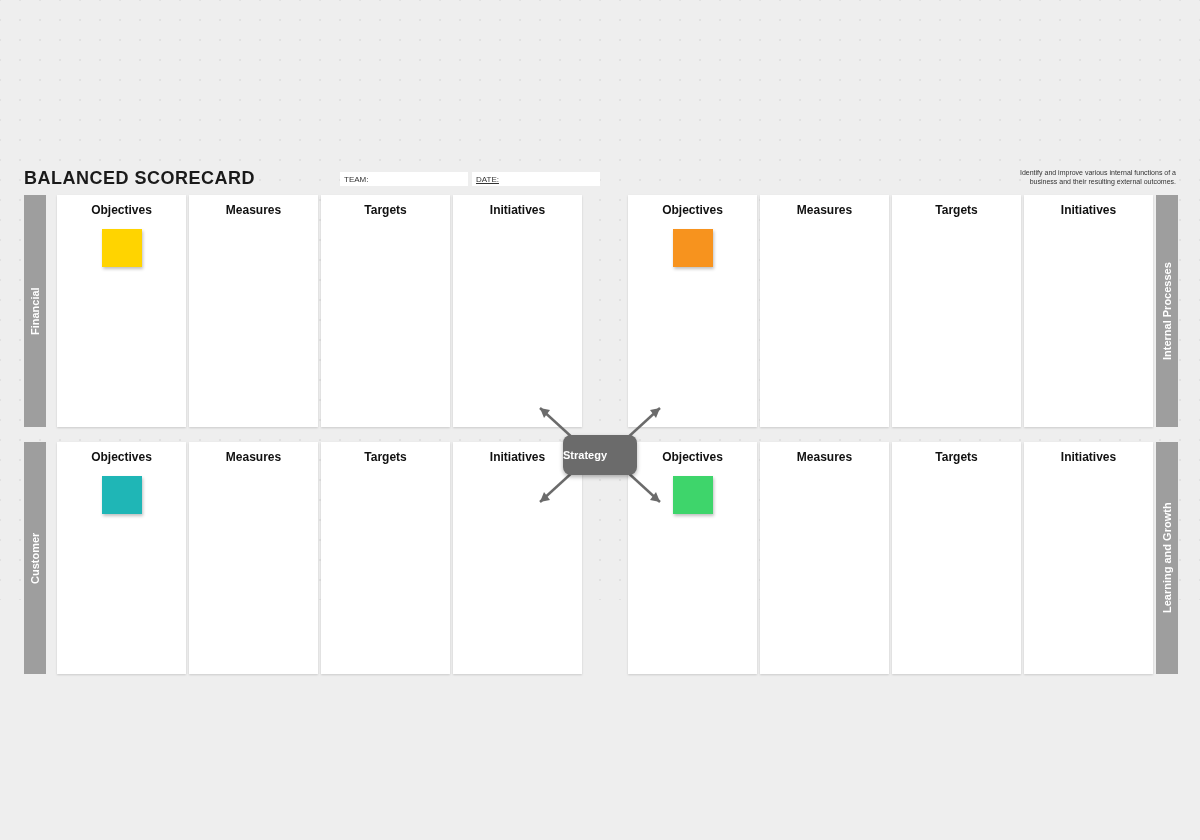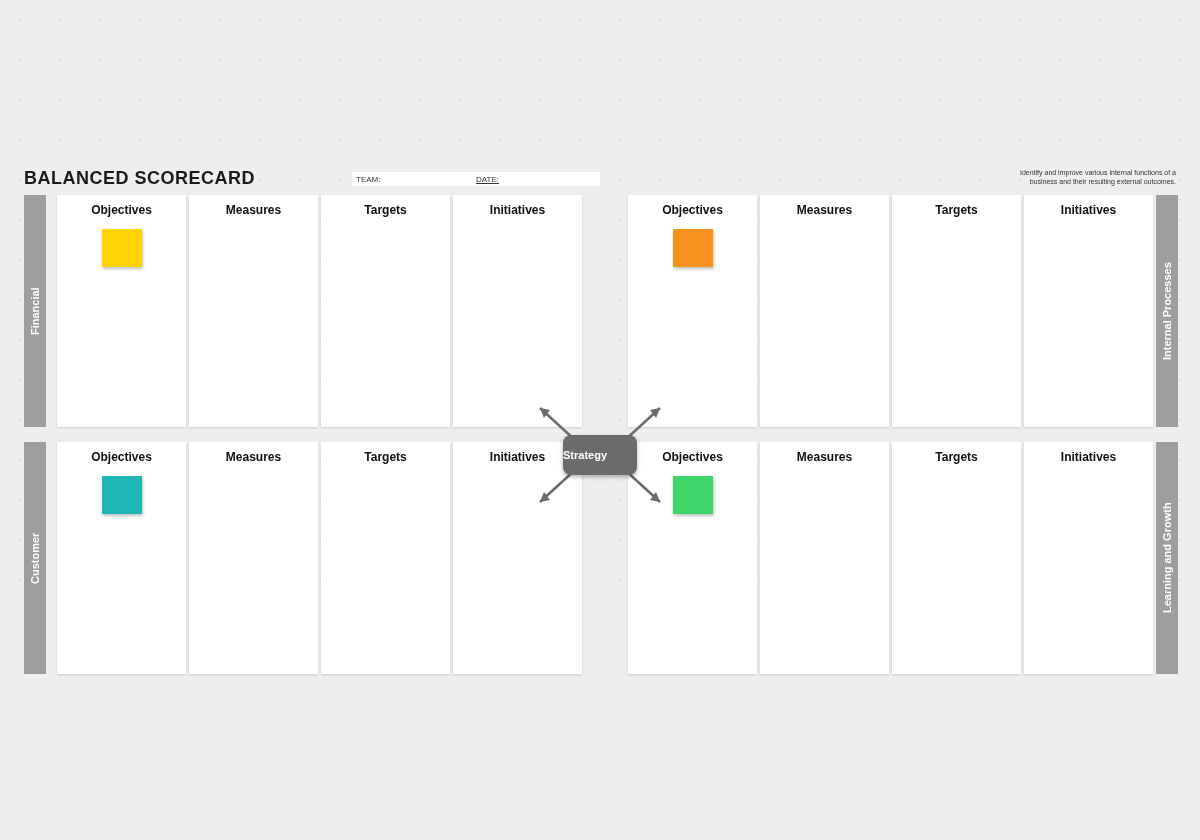--- a/index.html
+++ b/index.html
@@ -2,21 +2,21 @@
 <html><head>
 <meta charset="utf-8">
 <style>
   html,body{margin:0;padding:0;width:1200px;height:840px;background:#eeeeee;font-family:Arial,Helvetica,sans-serif;overflow:hidden;}
   .canvas{position:relative;width:1200px;height:600px;}
   
   .canvas::before{content:"";position:absolute;inset:0;background-image:radial-gradient(circle,#d9d9d9 1px,transparent 1px);background-size:20px 20px;background-position:10px 10px;opacity:.6;}
   .title{position:absolute;left:24px;top:168px;font-weight:800;font-size:18px;letter-spacing:.5px;color:#1a1a1a;}
   .desc{position:absolute;right:24px;top:168px;width:170px;font-size:7px;line-height:1.3;text-align:right;color:#333;}
   .field{position:absolute;top:172px;height:14px;background:#fff;border:none;font-size:8px;padding:0 4px;display:flex;align-items:center;color:#333;box-sizing:border-box;}
-  .field.team{left:352px;width:128px;}
+  .field.team{left:340px;width:128px;}
   .field.date{left:472px;width:128px;text-decoration:underline;}
 
   .quad{position:absolute;display:flex;gap:3px;}
   .quad.tl{left:24px;top:195px;}
   .quad.tr{left:620px;top:195px;}
   .quad.bl{left:24px;top:442px;}
   .quad.br{left:620px;top:442px;}
 
   .side-label{width:22px;background:#9e9e9e;color:#fff;font-size:11px;font-weight:700;display:flex;align-items:center;justify-content:center;writing-mode:vertical-rl;transform:rotate(180deg);}
   .cols{display:flex;gap:3px;padding-left:8px;}

